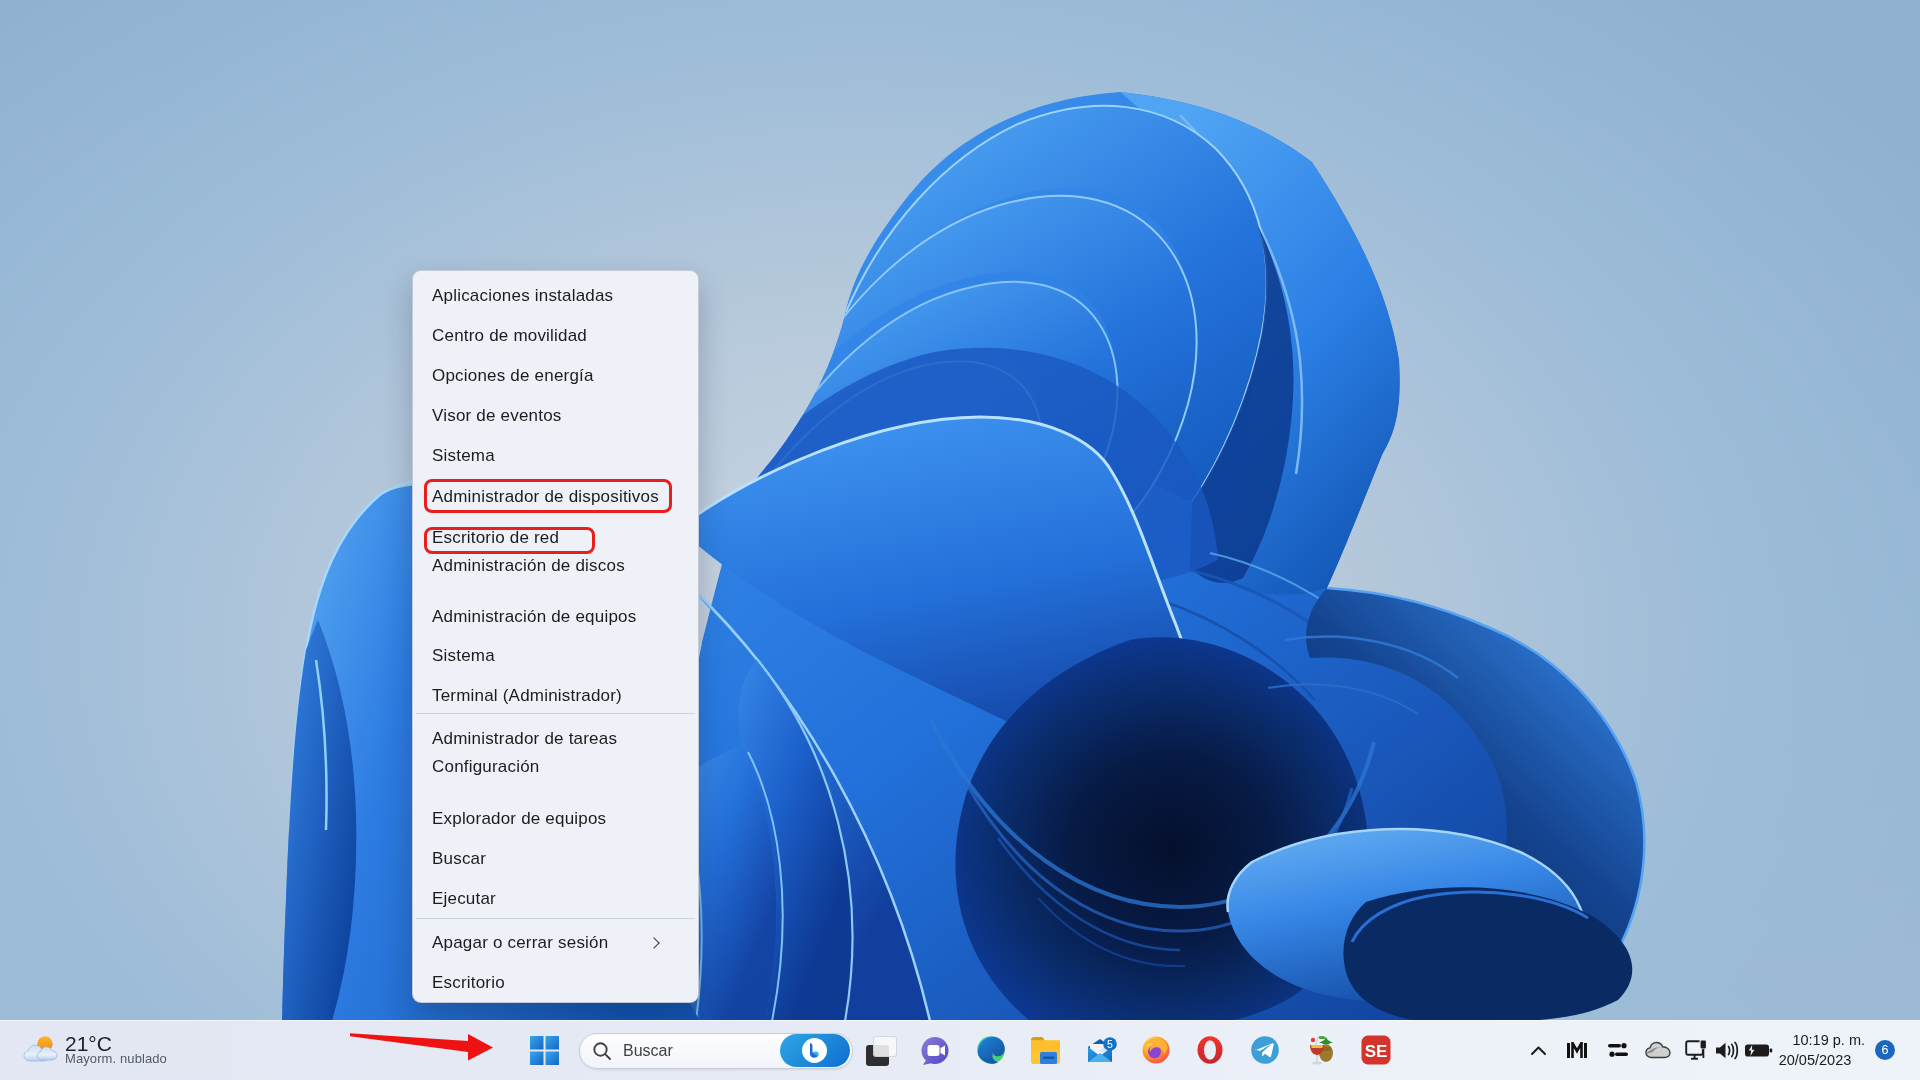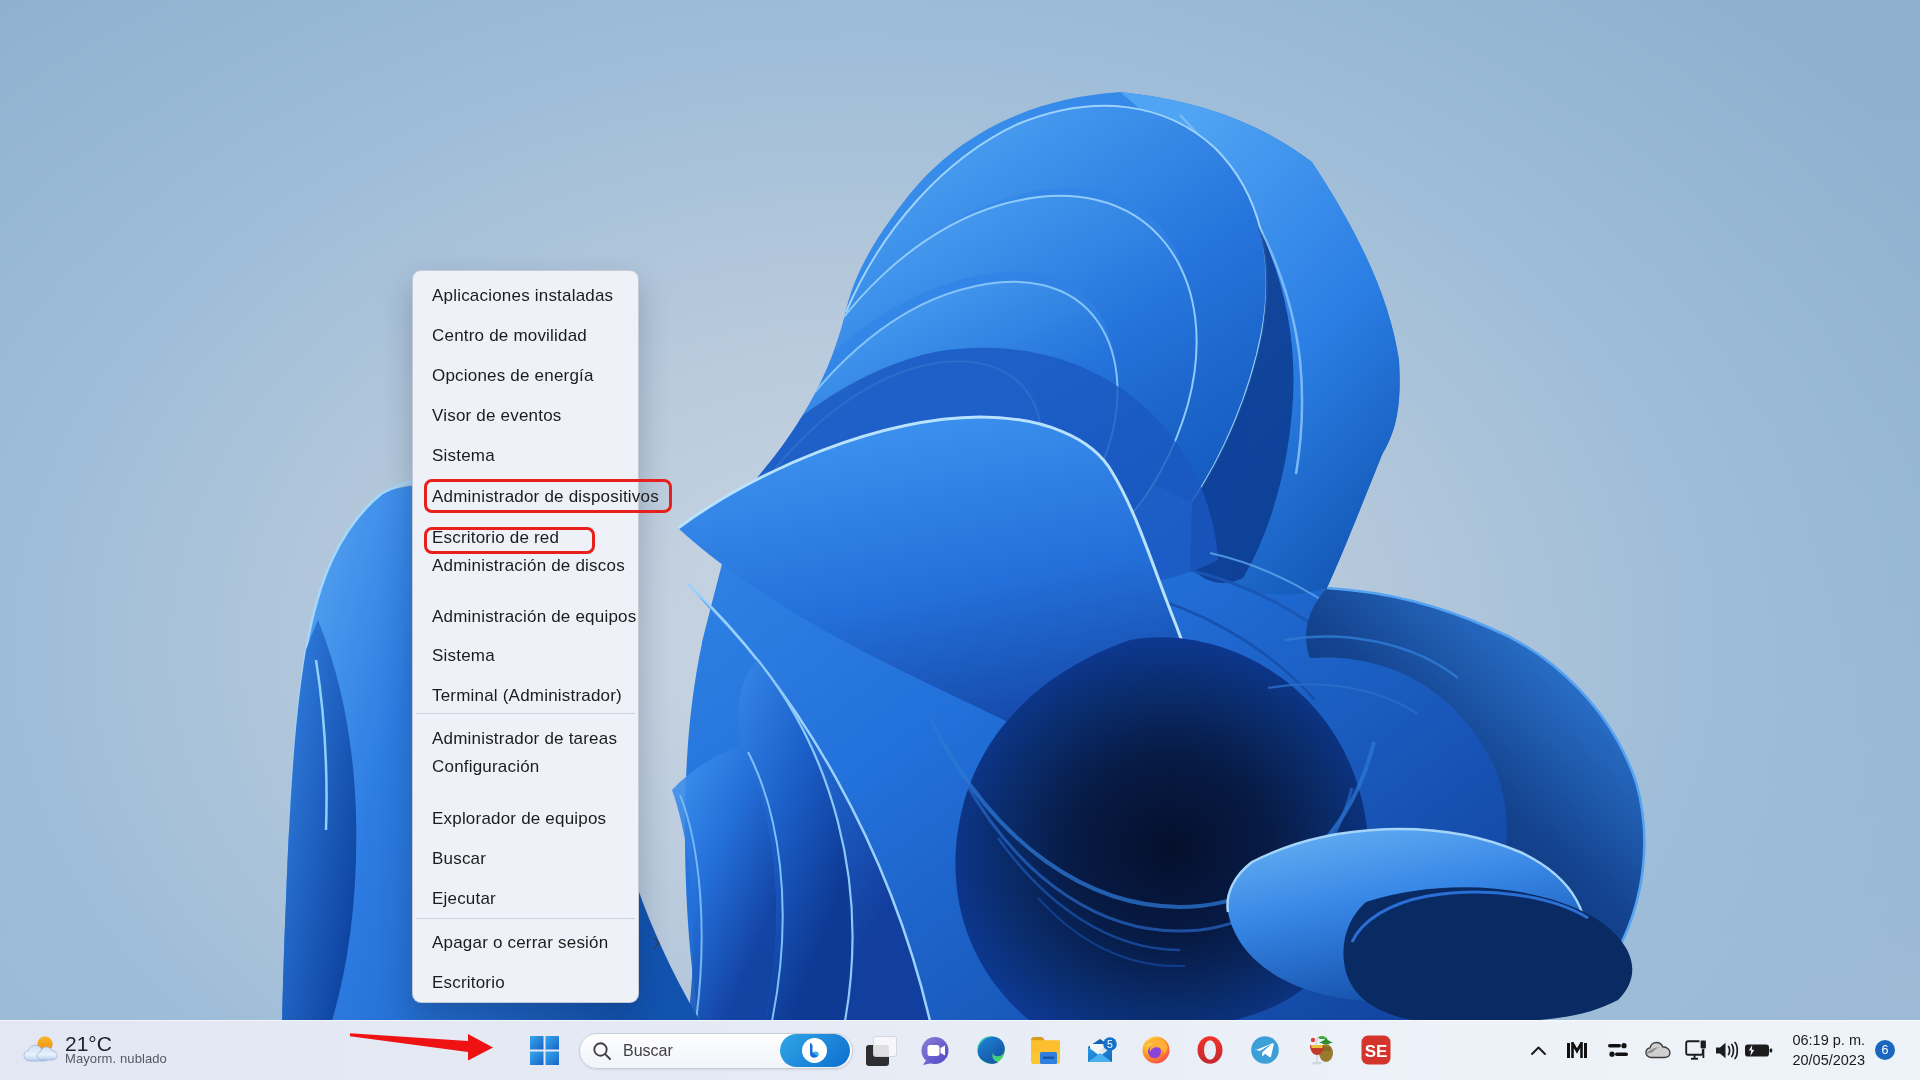--- a/index.html
+++ b/index.html
@@ -2,21 +2,21 @@
 <html><head>
 <meta charset="utf-8">
 <style>
 *{margin:0;padding:0;box-sizing:border-box}
 html,body{width:1920px;height:1080px;overflow:hidden;font-family:"Liberation Sans",sans-serif}
 #desktop{position:absolute;inset:0;background:
  radial-gradient(1250px 900px at 45% 60%, #ccd7e3 0%, #b5c8db 40%, #9cbcd8 70%, rgba(156,188,216,0) 100%),
  linear-gradient(180deg,#8fb1cf 0%,#93b4d1 55%,#9fbad5 100%);}
 #bloom{position:absolute;top:0;left:0}
 
-#menu{position:absolute;left:412px;top:270px;width:227px;height:733px;background:#eef2f8;border-radius:9px;border:1px solid rgba(160,170,185,.55);box-shadow:0 14px 30px rgba(20,30,60,.25)}
+#menu{position:absolute;left:412px;top:270px;width:287px;height:733px;background:#eef2f8;border-radius:9px;border:1px solid rgba(160,170,185,.55);box-shadow:0 14px 30px rgba(20,30,60,.25)}
 .mi{position:absolute;left:19px;font-size:17px;color:#1c1c1c;transform:translateY(-50%);white-space:nowrap;letter-spacing:.2px}
 .sep{position:absolute;left:3px;right:3px;height:1px;background:rgba(90,100,115,.22)}
 .rbox{position:absolute;border:3px solid #e8201d;border-radius:8px}
 .chev{position:absolute;width:8px;height:8px;border-right:1.8px solid #3a3a3a;border-top:1.8px solid #3a3a3a;transform:rotate(45deg)}
 
 #taskbar{position:absolute;left:0;top:1020px;width:1920px;height:60px;background:linear-gradient(90deg,#e2e7f3 0%,#e6eaf4 40%,#edf1f8 75%,#eef2f9 100%);border-top:1px solid rgba(255,255,255,.55)}
 .tbtxt{position:absolute;white-space:nowrap}
 </style>
 </head>
 <body>
@@ -346,15 +346,15 @@
 <svg style="position:absolute;left:1715px;top:1041px" width="26" height="19" viewBox="0 0 26 19">
 <path fill="#1c1c1c" d="M1 6.5 L5 6.5 L10.5 1.8 L10.5 17.2 L5 12.5 L1 12.5 Z"></path>
 <path d="M13.5 5.5 C15 7.5 15 11.5 13.5 13.5 M16.8 3.5 C19 6 19 13 16.8 15.5 M20 1.5 C23 4.5 23 14.5 20 17.5" fill="none" stroke="#1c1c1c" stroke-width="1.7" stroke-linecap="round"></path>
 </svg>
 <svg style="position:absolute;left:1744px;top:1042px" width="29" height="17" viewBox="0 0 29 17">
 <rect x="1" y="2.5" width="24" height="12" rx="2.8" fill="#1c1c1c"></rect>
 <rect x="25.6" y="6.5" width="2.6" height="4" rx="1" fill="#1c1c1c"></rect>
 <path fill="#eef1f8" d="M8.2 3 L4.8 8.6 L7.2 8.6 L6.4 14 L10.4 7.8 L7.8 7.8 Z"></path>
 <path fill="#1c1c1c" d="M7.5 0.5 L3 8 L5.9 8 L5.2 14.8 L2.8 14.8 L2.8 16 L9 16 Z" opacity="0"></path>
 </svg>
-<div class="tbtxt" style="left:1765px;top:1032px;width:100px;font-size:14.5px;color:#1b1b1b;text-align:right">06:19 p. m.</div>
-<div class="tbtxt" style="left:1765px;top:1051.5px;width:100px;font-size:14.5px;color:#1b1b1b;text-align:right">20/05/2023</div>
+<div class="tbtxt" style="left:1765px;top:1032px;width:100px;font-size:14.5px;color:#1b1b1b;text-align:right">10:19 p. m.</div>
+<div class="tbtxt" style="left:1765px;top:1051.5px;width:100px;font-size:14.5px;color:#1b1b1b;text-align:center">20/05/2023</div>
 <div style="position:absolute;left:1875px;top:1039.5px;width:20px;height:20px;border-radius:50%;background:#1b67c0;color:#fff;font-size:12.5px;text-align:center;line-height:20px">6</div>
 
 </body></html>

